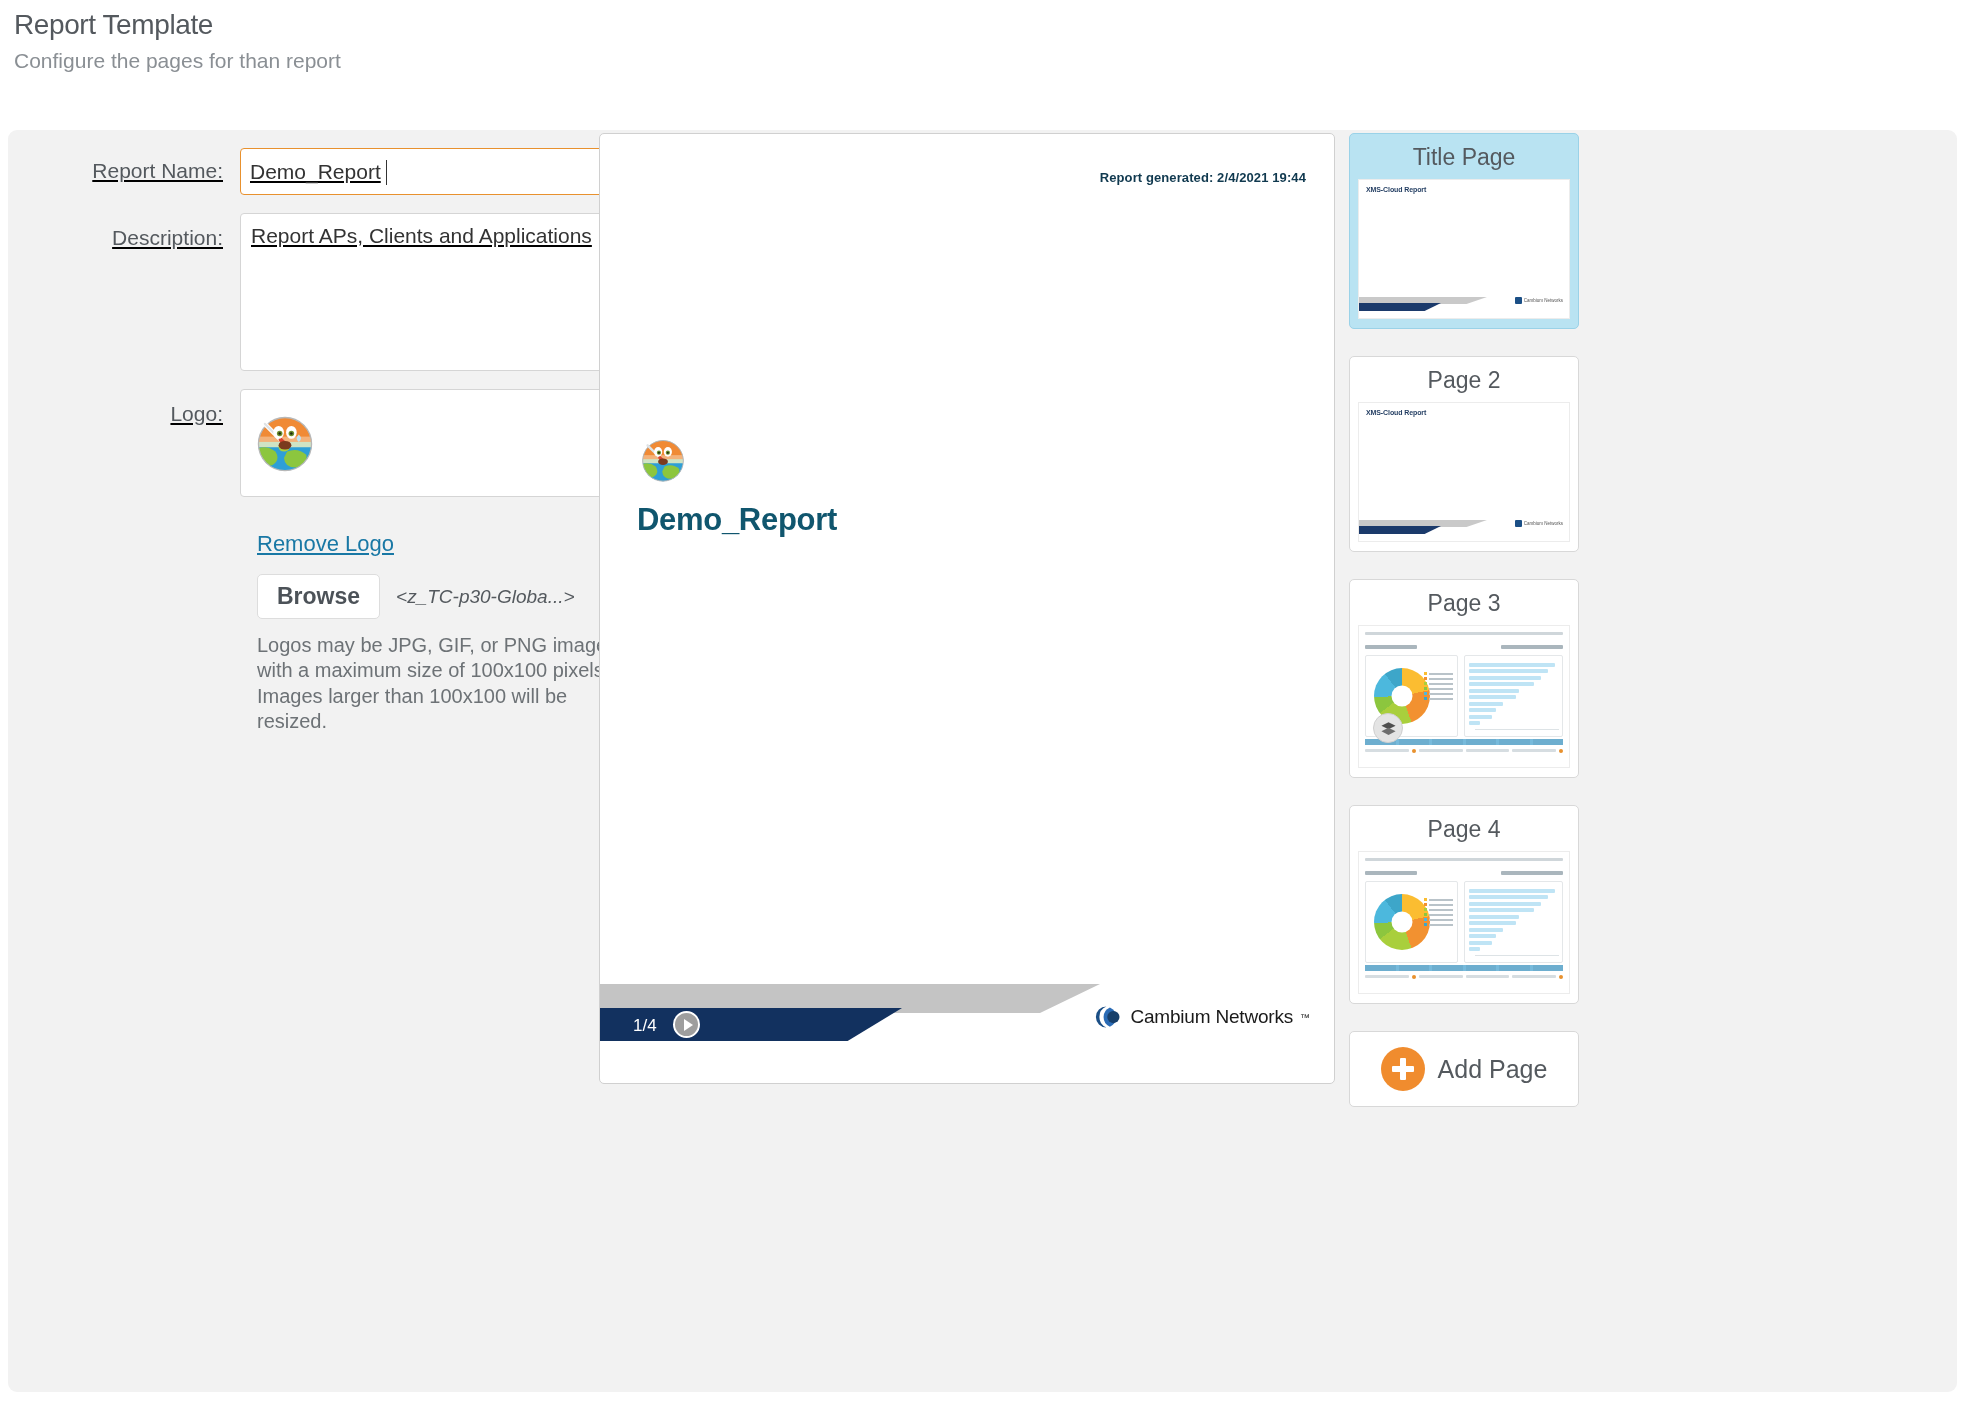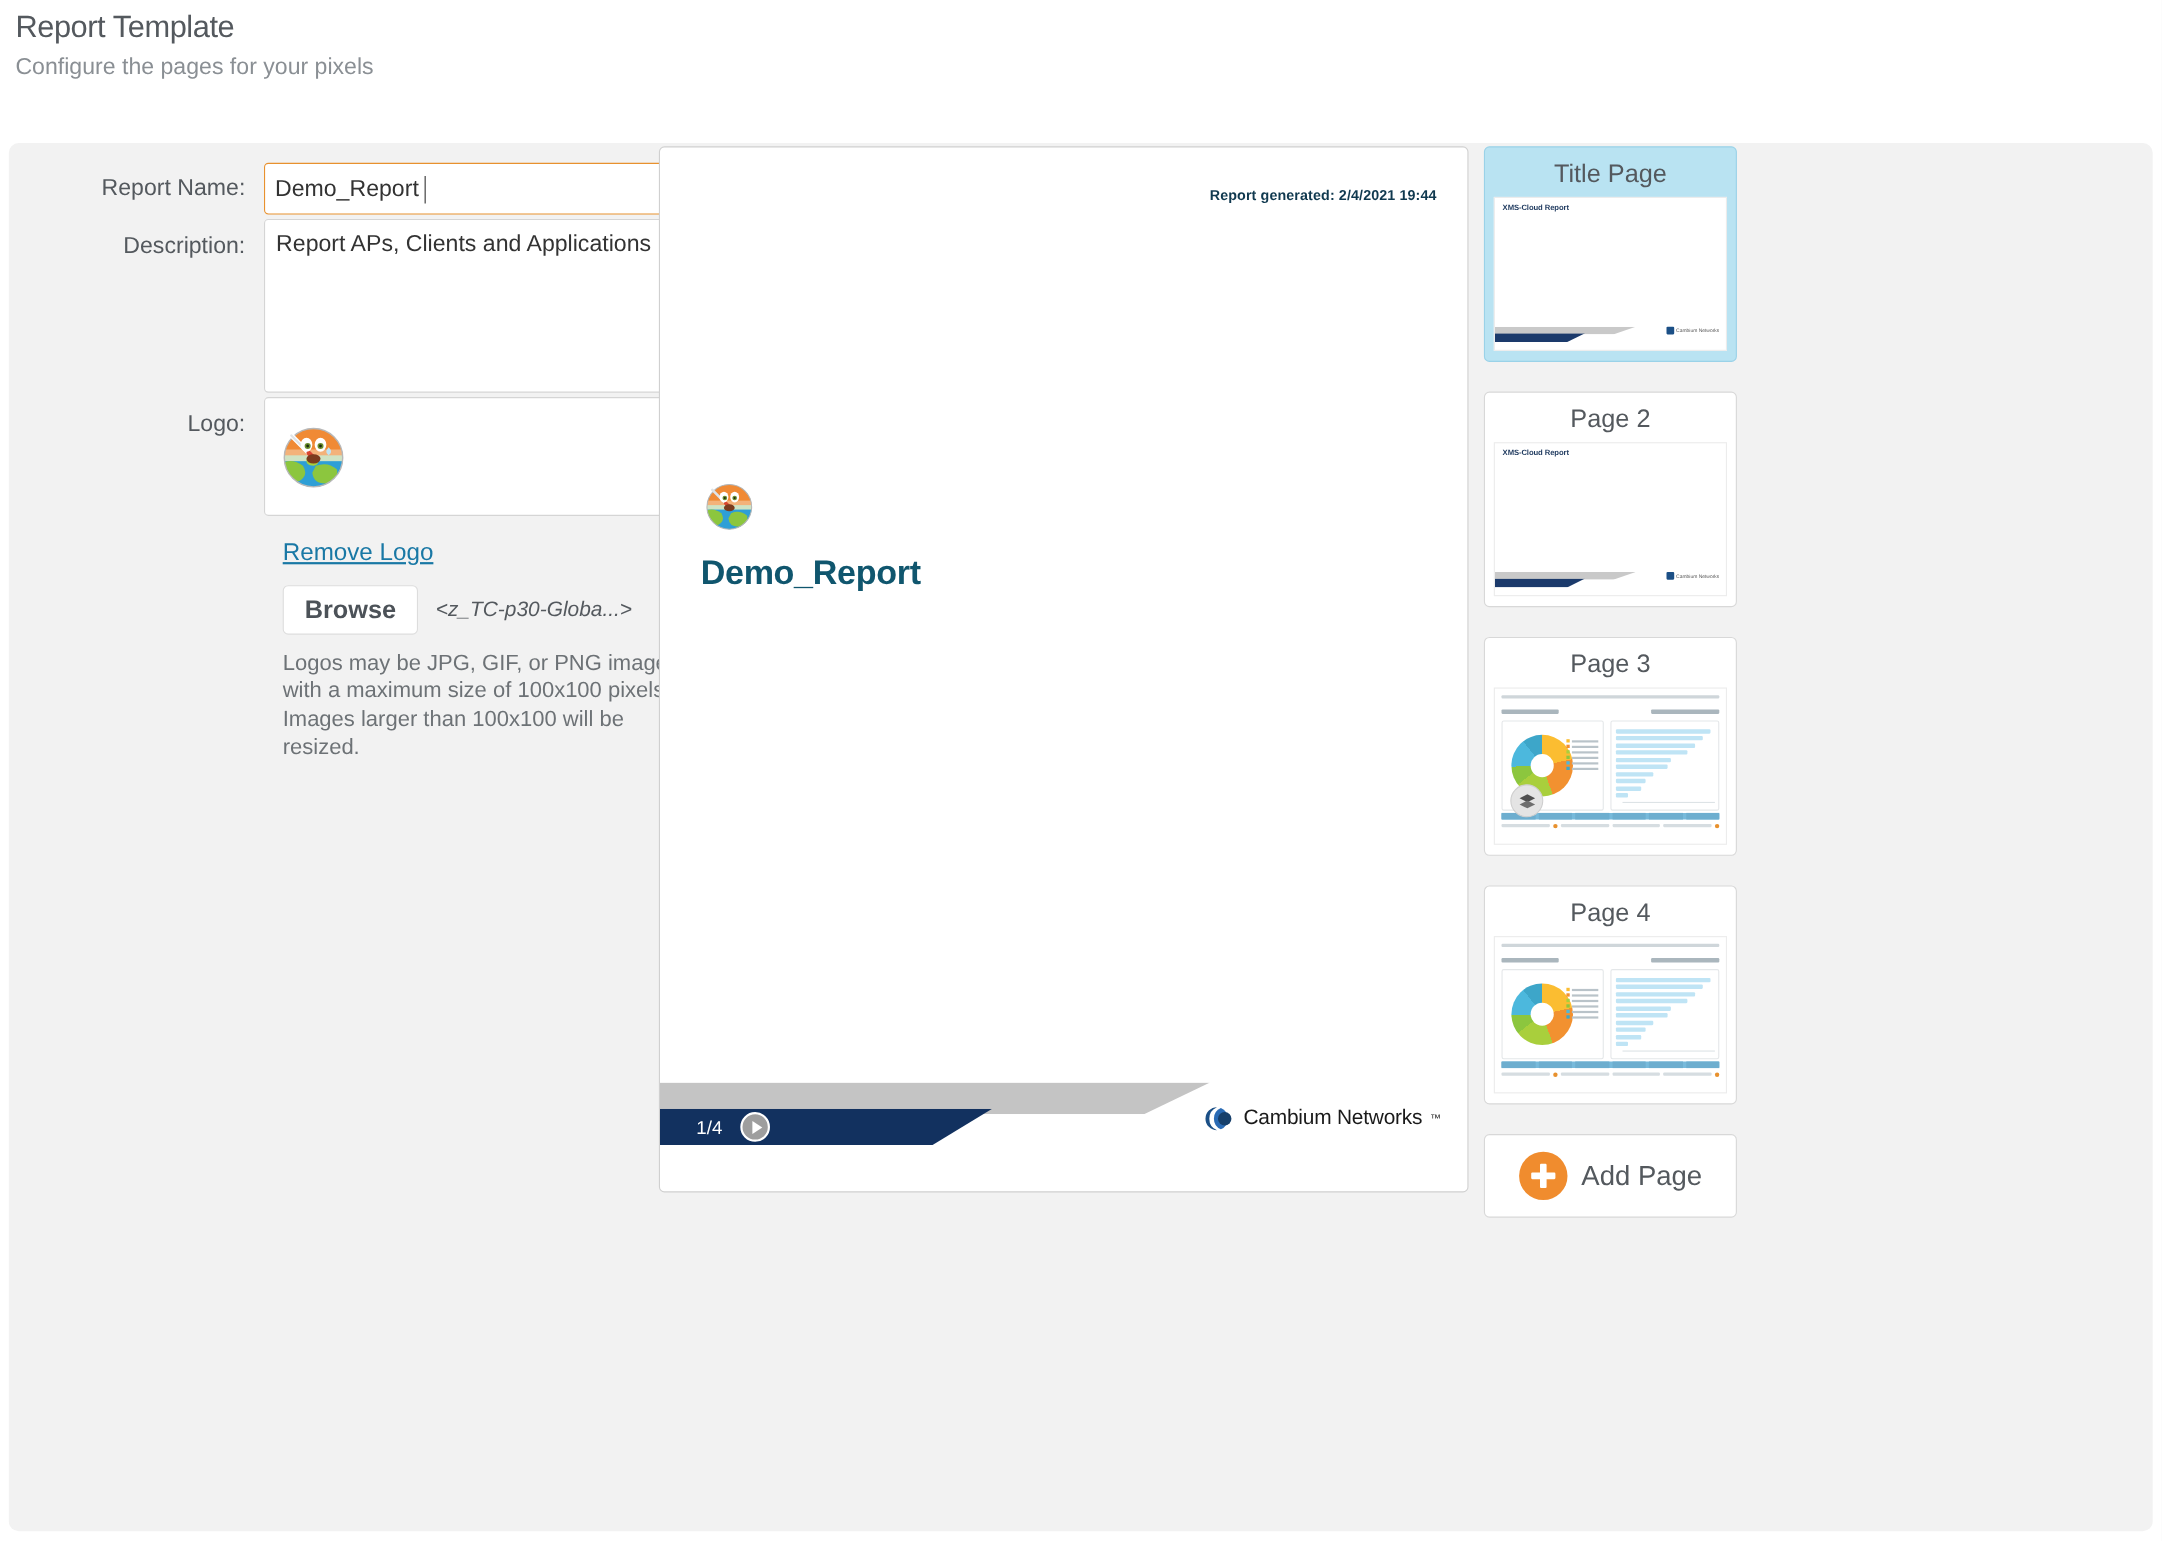--- a/index.html
+++ b/index.html
@@ -30,21 +30,21 @@
   }
 
   
   .config-col {
     position: absolute; left: 36px; top: 18px; width: 700px;
   }
   .config-heading {
     font-size: 29px; color: #54595e; font-weight: 400; margin-bottom: 34px;
     white-space: nowrap;
   }
-  .field-row { display: flex; margin-bottom: 4px; }
+  .field-row { display: flex; margin-bottom: 18px; text-decoration: underline; }
   .field-label {
     width: 196px; text-align: right; padding-right: 17px;
     font-size: 21px; color: #54595e; padding-top: 11px; flex: none;
   }
   .field-label.top { padding-top: 13px; }
 
   .text-input {
     width: 370px; height: 47px;
     border: 1px solid #e8912e; border-radius: 4px;
     background: #fff; font-size: 21px; color: #333;
@@ -296,21 +296,21 @@
   .plus-circle::after {
     top: 50%; left: 11px; height: 6px; width: 22px; transform: translateY(-50%);
   }
   .add-page-label { font-size: 25px; color: #54595e; }
 </style>
 </head>
 <body>
 
 <div class="page-header">
   <div class="page-title">Report Template</div>
-  <div class="page-subtitle">Configure the pages for your pixels</div>
+  <div class="page-subtitle">Configure the pages for than report</div>
 </div>
 
 <div class="outer-card">
 
   <div class="config-col">
 
     <div class="field-row">
       <div class="field-label">Report Name:</div>
       <div class="text-input">
         <span>Demo_Report</span>

